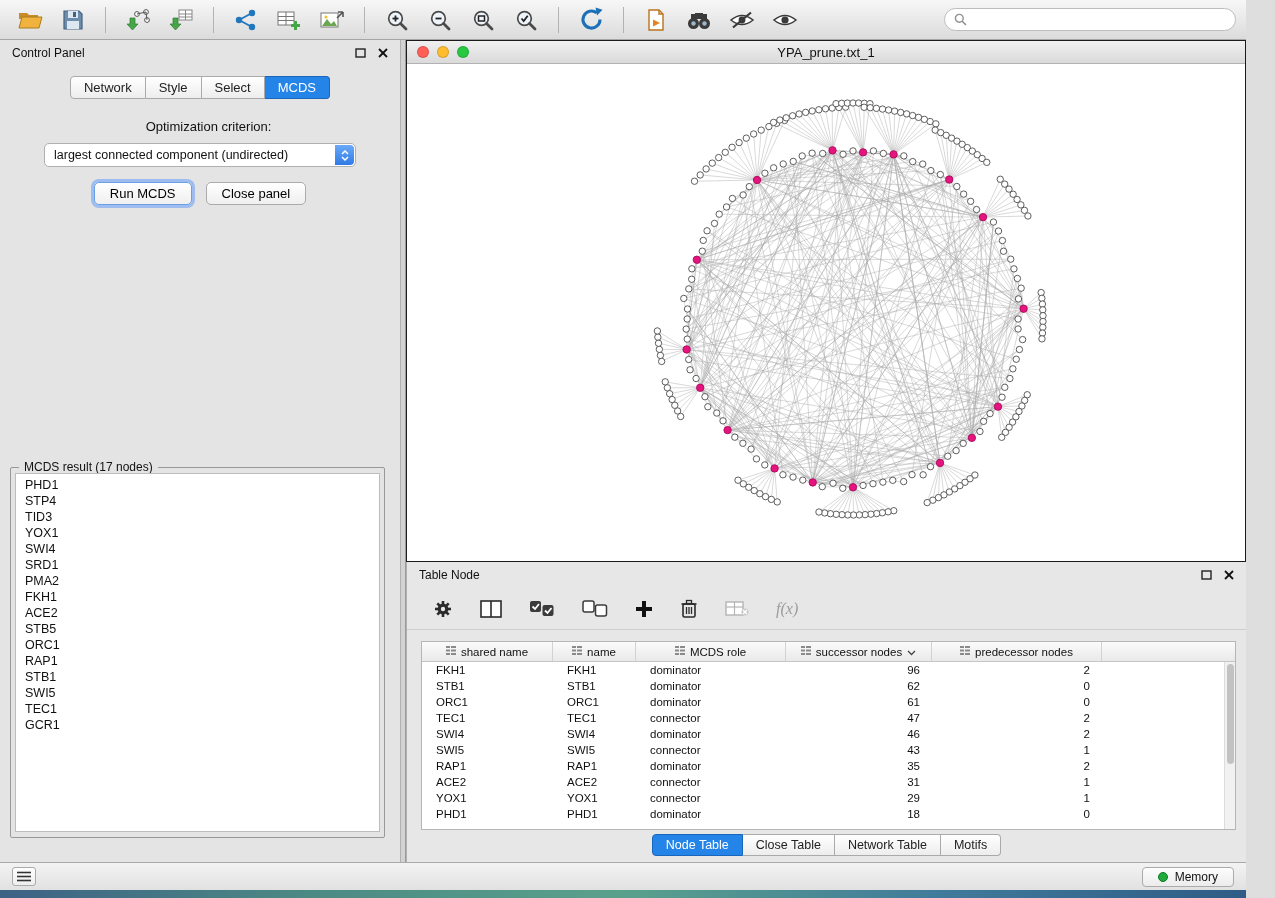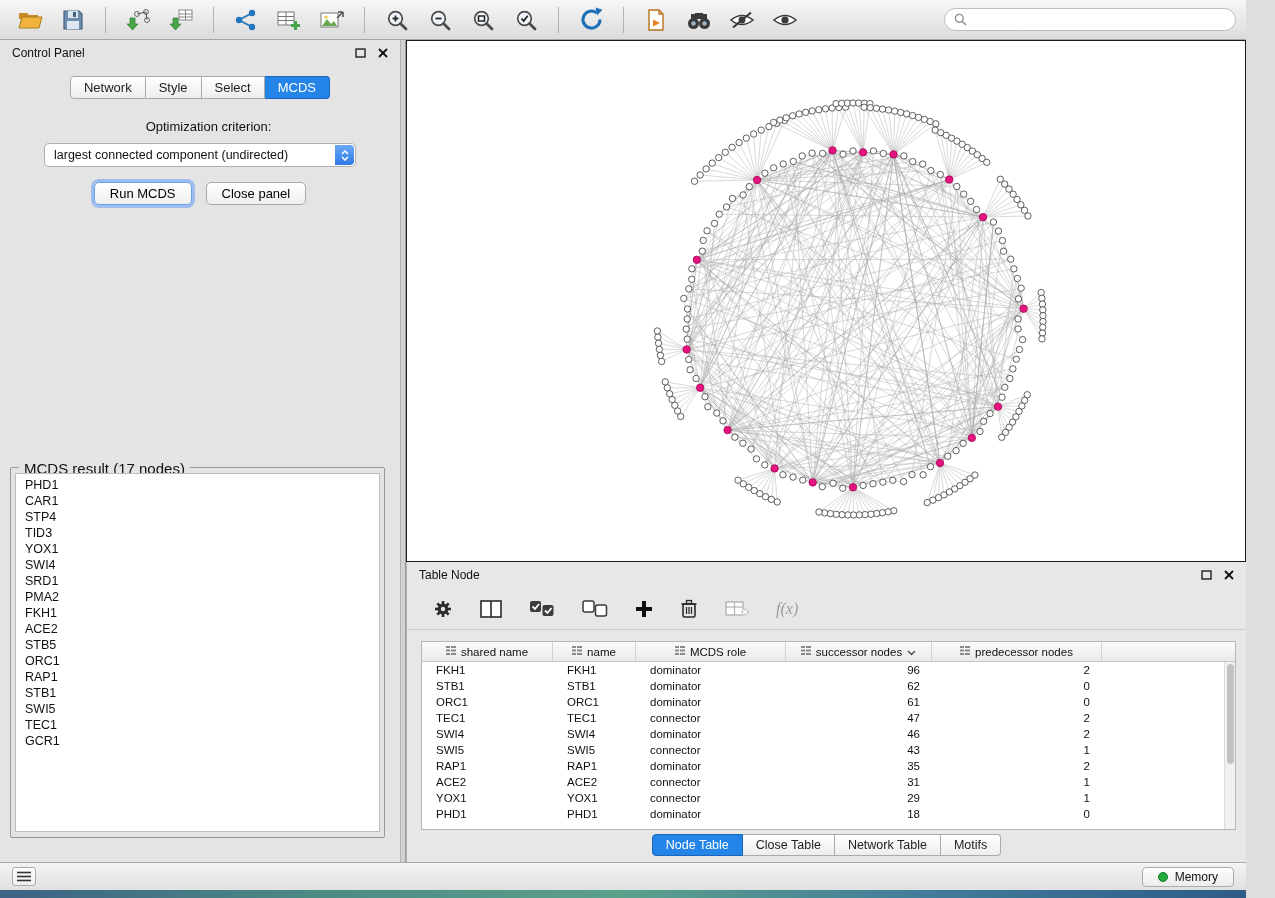--- a/index.html
+++ b/index.html
@@ -33,21 +33,21 @@
     border-radius:5px;display:flex;align-items:center;position:relative;font-size:12.5px;padding:0 24px 0 9px;}
   #opt-select .stepper{position:absolute;right:1px;top:1px;bottom:1px;width:19px;
     background:linear-gradient(#6aa9f8,#2f7ae5);border-radius:0 4px 4px 0;
     display:flex;flex-direction:column;align-items:center;justify-content:center;gap:1px;}
   #mcds-buttons{display:flex;justify-content:center;gap:14px;margin-top:15px;}
   .mac-btn{font-family:"Liberation Sans",sans-serif;font-size:13px;padding:3px 15px;
     background:linear-gradient(#ffffff,#efefef);border:1px solid #ababab;border-radius:5px;cursor:default;}
   .mac-btn.focused{box-shadow:0 0 0 3px rgba(100,155,245,.55);border-color:#69a0e8;}
   #mcds-result{position:absolute;left:10px;right:15px;top:427px;bottom:24px;
     border:1px solid #989898;border-radius:2px;}
-  #mcds-result-title{position:absolute;top:-8px;left:8px;background:#e4e4e4;padding:0 5px;font-size:15px;}
+  #mcds-result-title{position:absolute;top:-8px;left:8px;background:#e4e4e4;padding:0 5px;font-size:12px;}
   #mcds-list{position:absolute;left:4px;right:4px;top:5px;bottom:5px;background:#fff;
     border:1px solid #bdbdbd;padding:3px 0;overflow:hidden;}
   .mcds-item{padding-left:9px;font-size:12.5px;line-height:16px;}
 
   #v-divider{position:absolute;left:400px;top:40px;bottom:36px;width:6px;
     background:#d2d2d2;border-left:1px solid #b0b0b0;border-right:1px solid #9a9a9a;}
 
   
   #network-panel{position:absolute;left:406px;right:0;top:40px;height:522px;
     background:#fff;border:1px solid #1b1b1b;}
@@ -285,21 +285,20 @@
       </span>
     </div>
     <div id="mcds-buttons">
       <button class="mac-btn focused">Run MCDS</button>
       <button class="mac-btn">Close panel</button>
     </div>
     <div id="mcds-result">
       <span id="mcds-result-title">MCDS result (17 nodes)</span>
       <div id="mcds-list">
           <div class="mcds-item">PHD1</div>
-          <div class="mcds-item">CAR1</div>
           <div class="mcds-item">STP4</div>
           <div class="mcds-item">TID3</div>
           <div class="mcds-item">YOX1</div>
           <div class="mcds-item">SWI4</div>
           <div class="mcds-item">SRD1</div>
           <div class="mcds-item">PMA2</div>
           <div class="mcds-item">FKH1</div>
           <div class="mcds-item">ACE2</div>
           <div class="mcds-item">STB5</div>
           <div class="mcds-item">ORC1</div>
@@ -308,20 +307,28 @@
           <div class="mcds-item">SWI5</div>
           <div class="mcds-item">TEC1</div>
           <div class="mcds-item">GCR1</div>
         </div>
     </div>
   </div>
 
   <div id="v-divider"></div>
 
   <div id="network-panel">
+    <div id="network-titlebar">
+      <span class="traffic">
+        <span class="light red"></span>
+        <span class="light yellow"></span>
+        <span class="light green"></span>
+      </span>
+      <span>YPA_prune.txt_1</span>
+    </div>
     <div id="network-canvas">
       <svg id="graph-svg" width="867" height="497" viewBox="0 0 867 497">
           <g stroke="#ababab" stroke-width="0.6" stroke-opacity="0.75">
             <line x1="350.05670678316835" y1="116.00214313153734" x2="496.8318489024747" y2="91.87486161395131"></line>
             <line x1="350.05670678316835" y1="116.00214313153734" x2="319.552981776738" y2="142.9777170124689"></line>
             <line x1="350.05670678316835" y1="116.00214313153734" x2="523.8782928140474" y2="106.61531038678456"></line>
             <line x1="350.05670678316835" y1="116.00214313153734" x2="556.1995957135101" y2="379.3896295965804"></line>
             <line x1="350.05670678316835" y1="116.00214313153734" x2="616.6058216581334" y2="244.68024901067835"></line>
             <line x1="350.05670678316835" y1="116.00214313153734" x2="280.16725277062505" y2="254.99999999999994"></line>
             <line x1="350.05670678316835" y1="116.00214313153734" x2="289.833002225221" y2="195.773669934706"></line>

